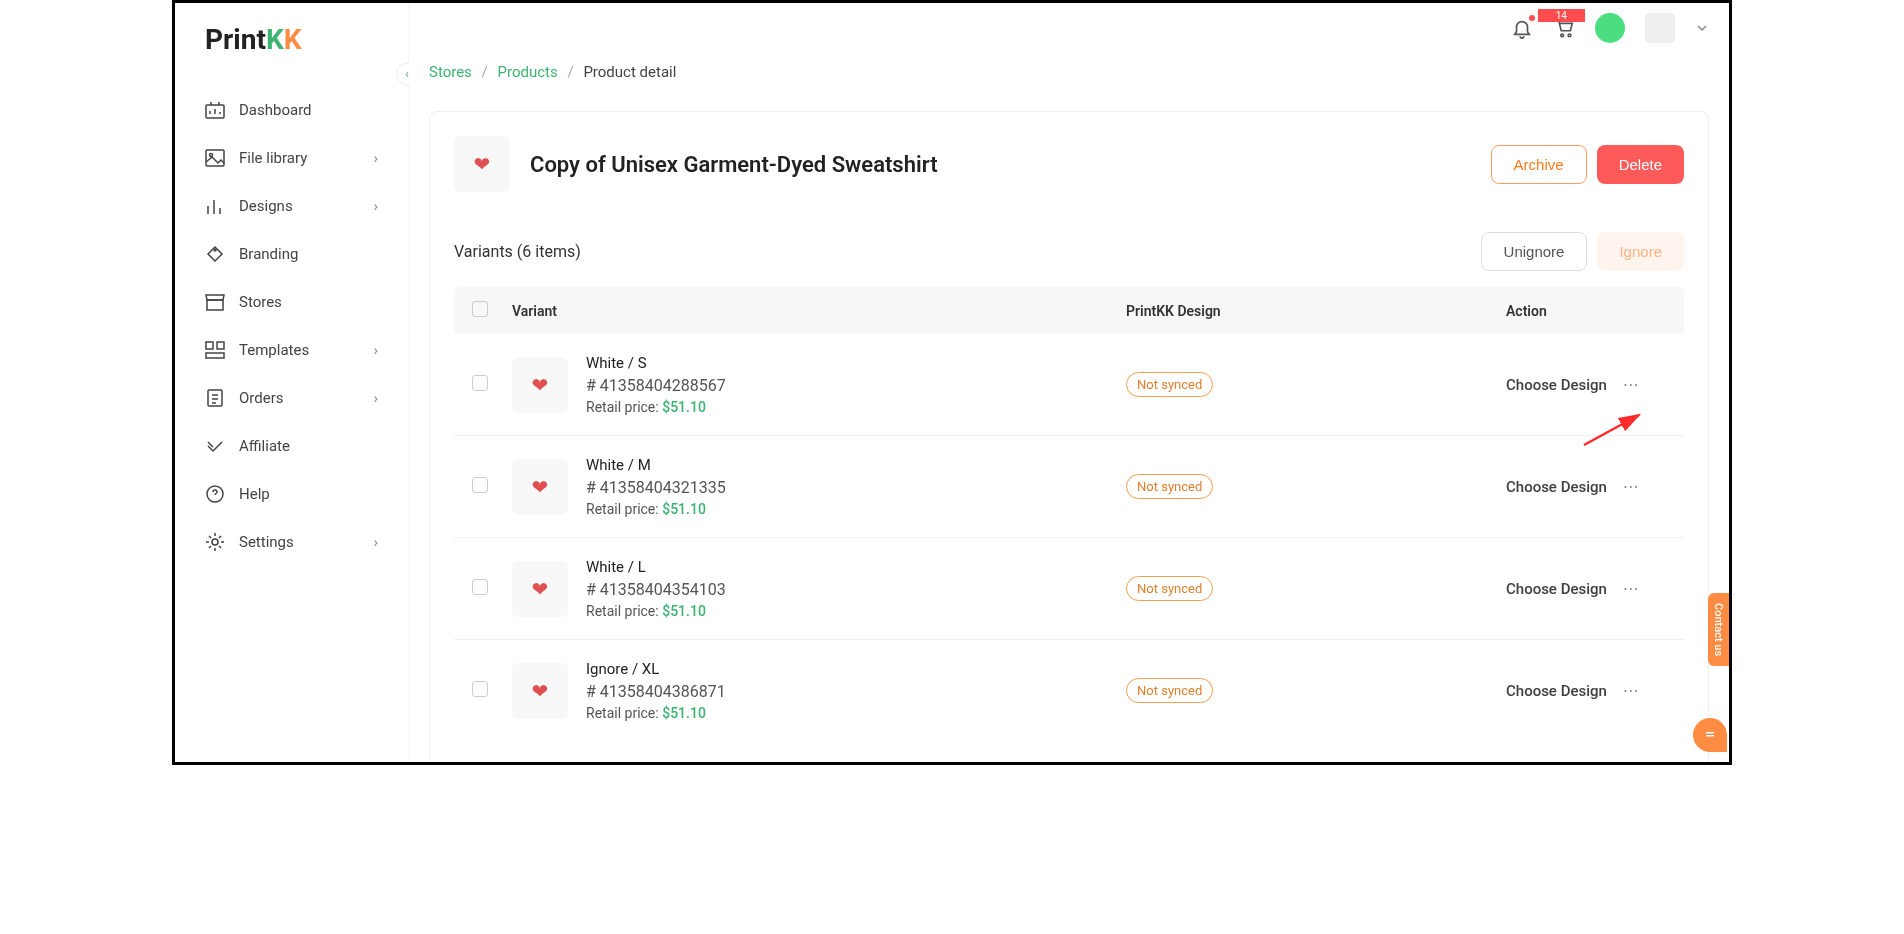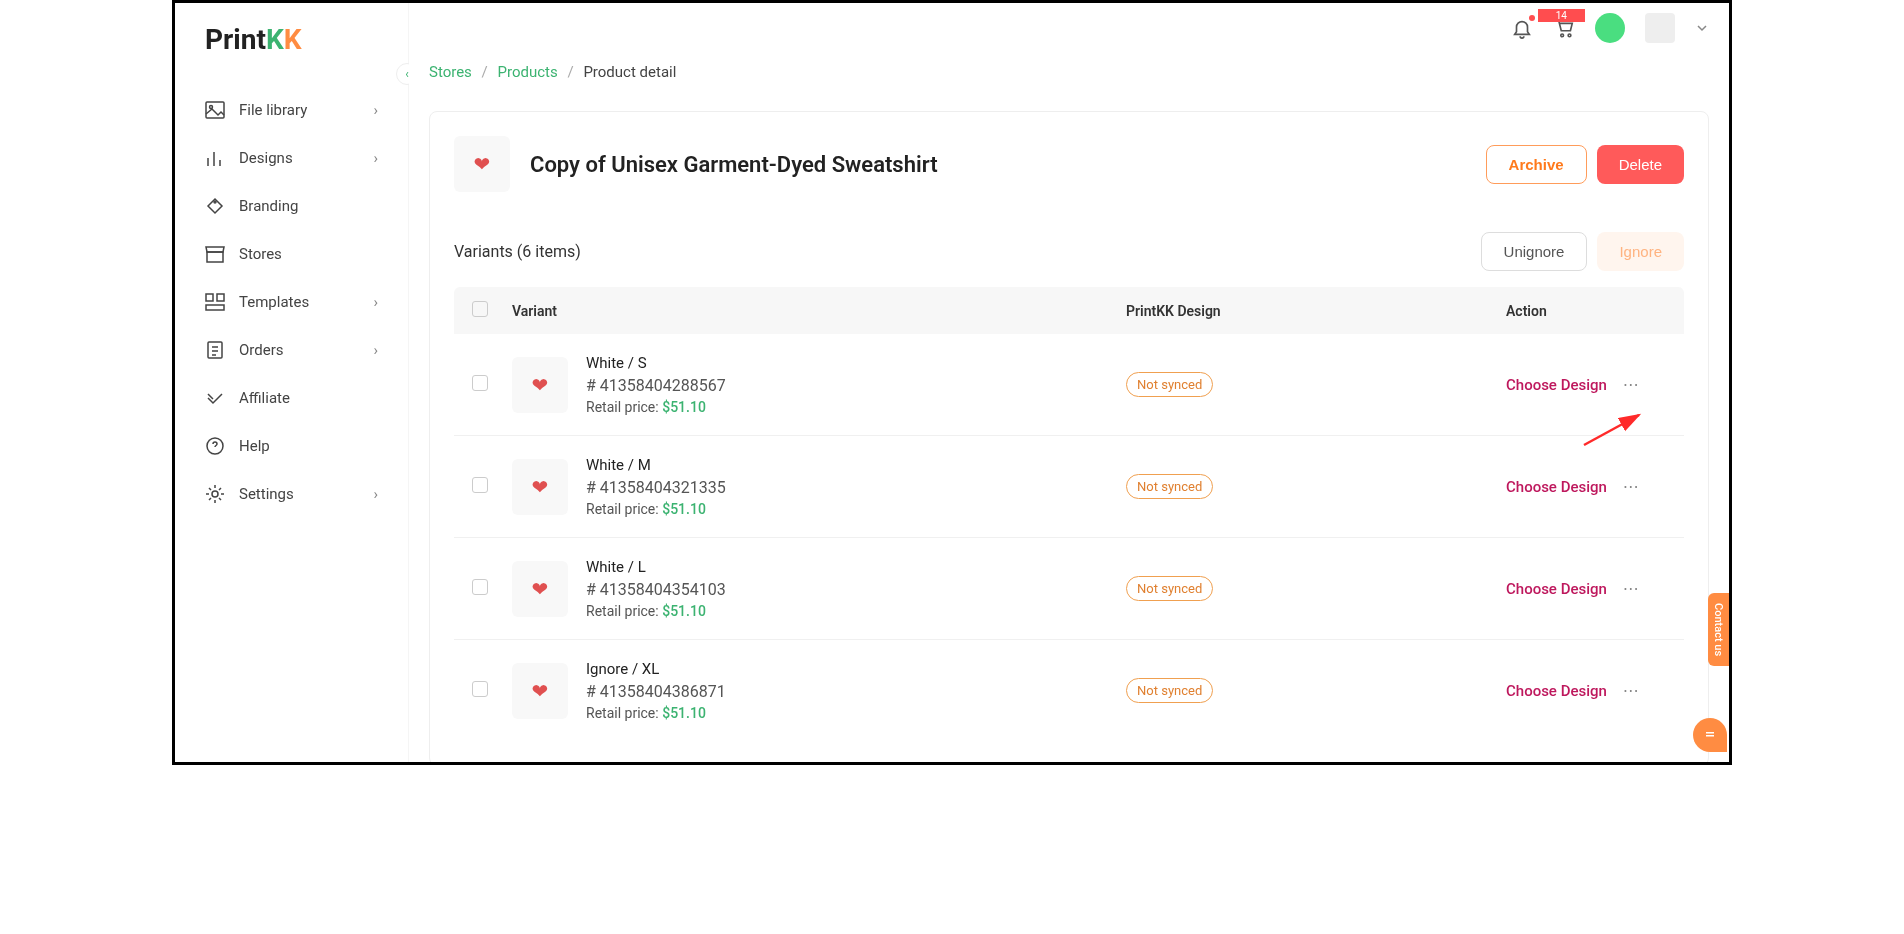--- a/index.html
+++ b/index.html
@@ -29,42 +29,42 @@
   .crumbs a { color: #3CB371; text-decoration: none; }
   .crumbs .sep { margin: 0 6px; color: #aaa; }
   .crumbs .current { color: #444; }
   .content { padding: 20px; }
   .card { border: 1px solid #eee; border-radius: 8px; padding: 24px; }
   .product-header { display: flex; align-items: center; gap: 20px; }
   .thumb { width: 56px; height: 56px; background: #f8f8f8; border-radius: 6px; display: flex; align-items: center; justify-content: center; }
   .title { font-size: 22px; font-weight: 600; color: #222; }
   .btns { margin-left: auto; display: flex; gap: 10px; }
   .btn { padding: 10px 22px; border-radius: 8px; font-size: 15px; cursor: pointer; border: none; }
-  .btn-archive { border: 1px solid #ff9c5a; color: #ff7a1c; background: #fff; font-weight: bold; }
+  .btn-archive { border: 1px solid #ff9c5a; color: #ff7a1c; background: #fff; }
   .btn-delete { background: #ff5a5a; color: #fff; }
   .variants-head { display: flex; align-items: center; margin-top: 40px; }
   .variants-title { font-size: 16px; color: #333; }
   .variants-btns { margin-left: auto; display: flex; gap: 10px; }
   .btn-unignore { border: 1px solid #ddd; background: #fff; color: #555; }
   .btn-ignore { background: #fff5ee; color: #ffb380; }
   .table { margin-top: 16px; }
   .thead { display: flex; align-items: center; background: #f7f7f7; padding: 14px 18px; border-radius: 6px 6px 0 0; font-weight: 600; font-size: 14px; color: #333; }
   .col-check { width: 40px; }
   .col-variant { flex: 1; }
   .col-design { width: 380px; }
   .col-action { width: 160px; }
   .row { display: flex; align-items: center; padding: 20px 18px; border-bottom: 1px solid #f0f0f0; }
   .row .thumb-small { width: 56px; height: 56px; background: #f8f8f8; border-radius: 6px; display: flex; align-items: center; justify-content: center; margin-right: 18px; }
   .variant-info { display: flex; align-items: center; flex: 1; }
   .variant-text .vname { font-size: 15px; color: #222; font-weight: 400; margin-bottom: 4px; }
   .variant-text .vsku { font-size: 16px; color: #555; margin-bottom: 4px; }
   .variant-text .vprice { font-size: 14px; color: #555; }
   .variant-text .vprice .price { color: #3CB371; font-weight: 500; }
   .badge-notsynced { border: 1px solid #f0a050; color: #e08030; background: #fff; padding: 4px 10px; border-radius: 14px; font-size: 13px; display: inline-block; }
-  .choose-design { color: #be185d; font-weight: 500; font-size: 15px; cursor: pointer; margin-top: 36px; }
+  .choose-design { color: #404040; font-weight: 500; font-size: 15px; cursor: pointer; margin-top: 36px; }
   .more { margin-left: 12px; color: #888; cursor: pointer; display: inline-block; font-size: 16px; letter-spacing: 2px; }
   .checkbox { width: 16px; height: 16px; border: 1px solid #ccc; border-radius: 3px; display: inline-block; }
   .heart { color: #e05050; font-size: 20px; }
   .arrow-annotation { position: absolute; top: 407px; right: 80px; pointer-events: none; }
   .contact-tab { position: absolute; right: 0; top: 590px; background: #ff8c42; color: #fff; writing-mode: vertical-rl; padding: 10px 4px; border-radius: 6px 0 0 6px; font-size: 11px; font-weight: 500; }
   .chat-bubble { position: absolute; right: 2px; bottom: 10px; width: 34px; height: 34px; background: #ff8c42; border-radius: 50% 50% 0 50%; display:flex; align-items:center; justify-content:center; color:#fff; }
   svg { display: block; }
 </style>
 </head>
 <body>
@@ -74,20 +74,30 @@
     <div class="logo">
       <span class="logo-text">
         <span style="color:#222">Print</span><span style="color:#3CB371">K</span><span style="color:#ff8c42">K</span>
       </span>
     </div>
     <div class="collapse-btn">‹</div>
     <ul class="nav">
       <li class="nav-item">
         <span class="icon">
             <svg width="20" height="18" viewBox="0 0 20 18" fill="none" stroke="#444" stroke-width="1.5">
+              <rect x="1" y="4" width="18" height="13" rx="1"></rect>
+              <path d="M6 1v3M14 1v3"></path>
+              <path d="M5 10v3M10 8v5M15 11v2"></path>
+            </svg>
+          </span>
+        <span>Dashboard</span>
+      </li>
+      <li class="nav-item">
+        <span class="icon">
+            <svg width="20" height="18" viewBox="0 0 20 18" fill="none" stroke="#444" stroke-width="1.5">
               <rect x="1" y="1" width="18" height="16" rx="1"></rect>
               <circle cx="6" cy="6" r="1.5"></circle>
               <path d="M1 13 L7 8 L13 14 L16 11 L19 14"></path>
             </svg>
           </span>
         <span>File library</span>
         <span class="chev">›</span>
       </li>
       <li class="nav-item">
         <span class="icon">

